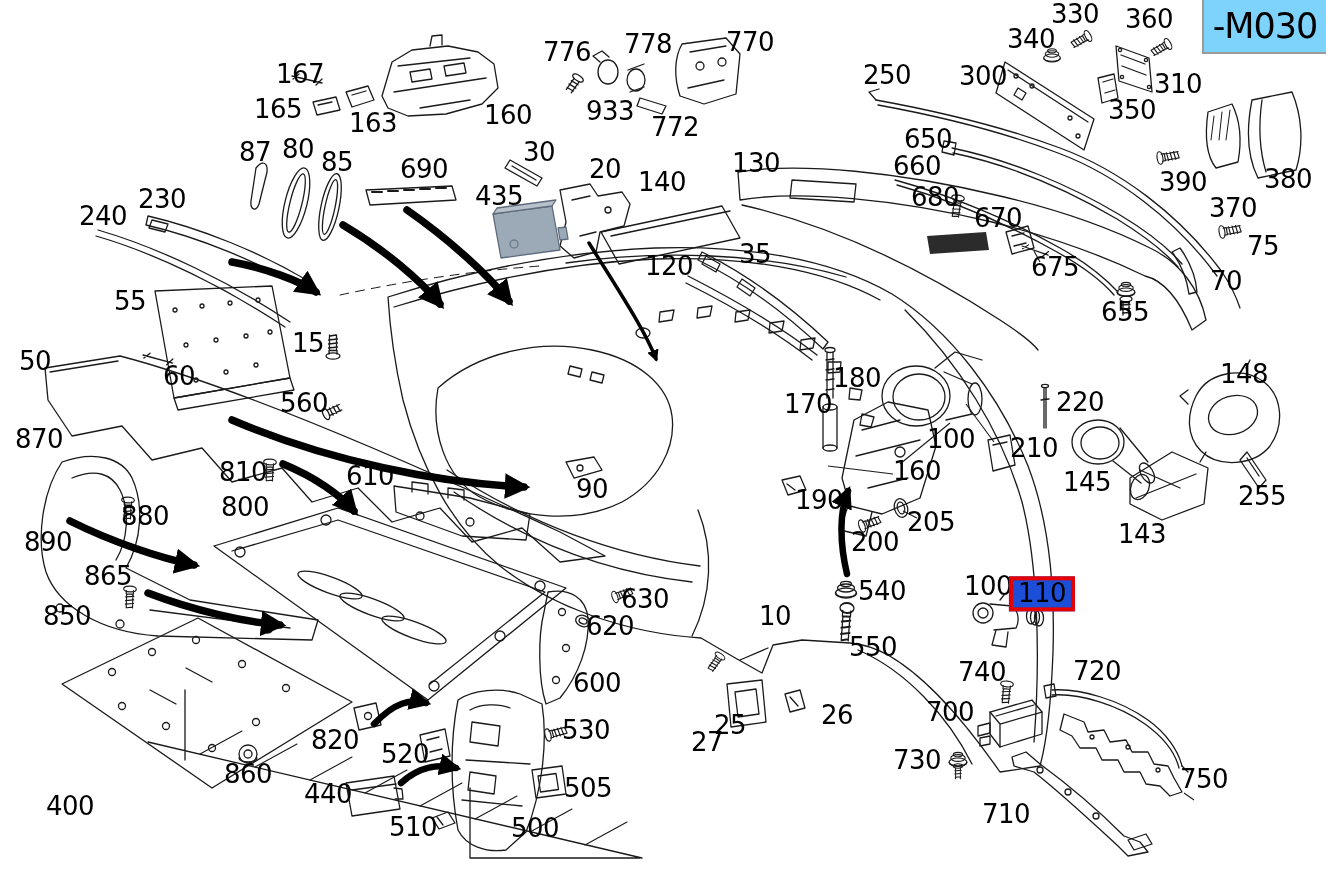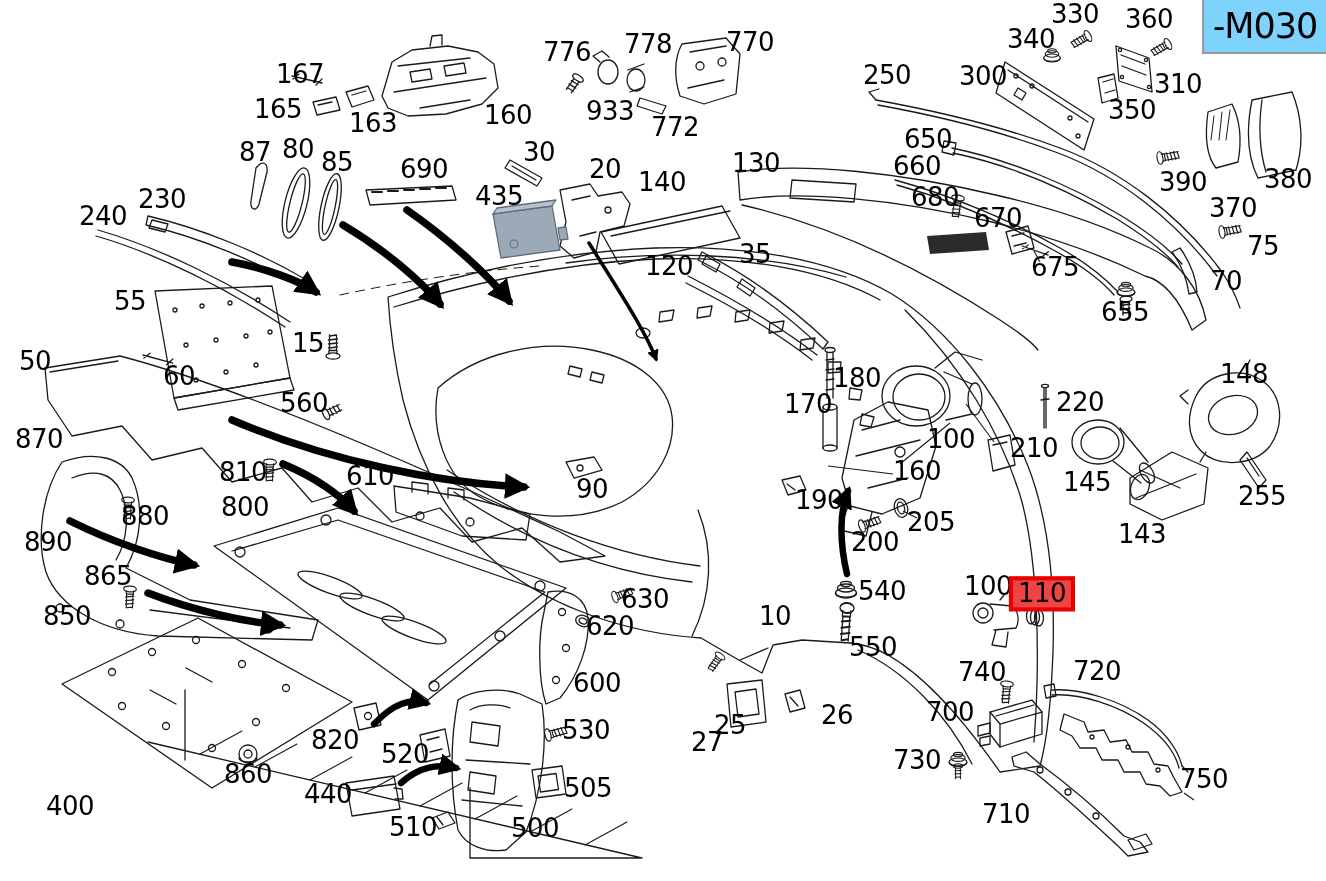--- a/index.html
+++ b/index.html
@@ -2,21 +2,21 @@
 <html><head>
 <meta charset="utf-8">
 <style>
   html,body{margin:0;padding:0;background:#fff;}
   .stage{position:relative;width:1326px;height:881px;background:#fff;overflow:hidden;
          font-family:"DejaVu Sans",sans-serif;}
   .stage svg{position:absolute;left:0;top:0;}
   #labels{position:absolute;left:0;top:0;width:100%;height:100%;z-index:5;}
   .callout{position:absolute;transform:translate(-50%,-50%);font-size:26px;line-height:1.05;
            color:#000;white-space:nowrap;letter-spacing:-0.5px;cursor:pointer;z-index:5;}
-  .callout.hl{border:4px solid #e60000;padding:0 5px;background:#ef4444;}
+  .callout.hl{border:4px solid #e60000;padding:0 5px;background:#1d4ed8;}
   .code-box{position:absolute;top:0;right:0;width:122px;height:52px;z-index:6;background:#7dd3fc;
             border-left:2px solid #9a9a9a;border-bottom:2px solid #9a9a9a;
             display:flex;align-items:center;justify-content:center;
             font-size:35px;letter-spacing:-1px;color:#000;}
 </style>
 </head>
 <body>
 
 <div class="stage">
 

